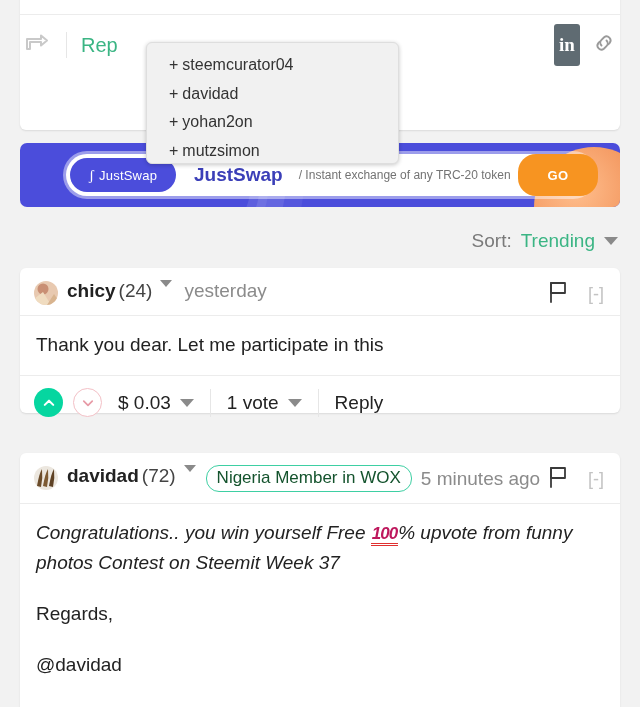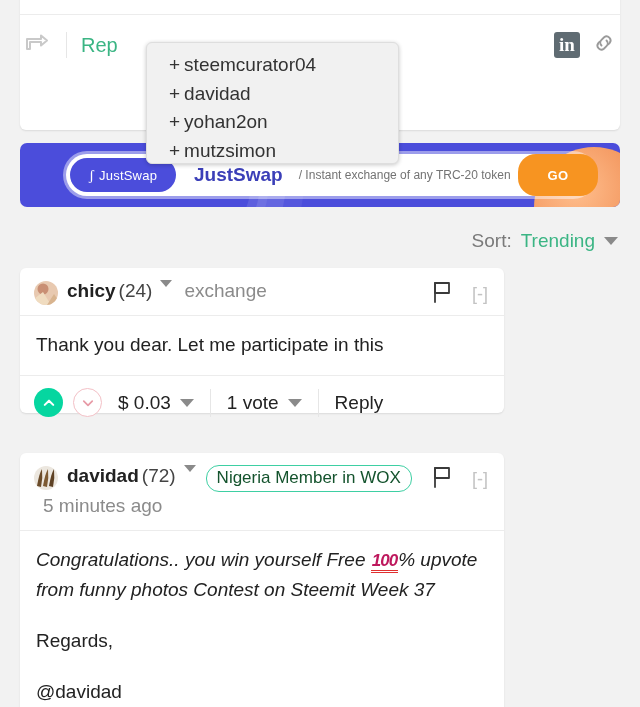--- a/index.html
+++ b/index.html
@@ -49,41 +49,41 @@
 
   .divider-h { height:1px; background:#ececec; margin:0 0; }
 
   .share-row {
     display:flex; align-items:center; height:60px; padding: 0 4px;
   }
   .resteem-icon { margin-right:2px; }
   .sep-v2 { width:1px; height:26px; background:#e6e6e6; margin:0 14px; flex:none; }
   .reply-link { color:#3bb584; font-size:20px; }
   .social-in {
-    width:26px; height:26px; background:#5f6b72; border-radius:3px;
+    width:26px; height:42px; background:#5f6b72; border-radius:3px;
     color:#fff; font-weight:bold; font-size:19px;
     display:flex; align-items:center; justify-content:center;
     font-family:"Liberation Serif", serif;
   }
   .link-icon { margin-left: 12px; }
 
   
   #voters-tooltip {
     position: absolute;
     left: 146px; top: 42px;
     width: 253px; height: 122px;
     background: #f1f1f1;
     border: 1px solid #dedede;
     border-radius: 6px;
     box-shadow: 0 1px 4px rgba(0,0,0,0.22);
     padding: 8px 0 0 22px;
     z-index: 40;
   }
   .voter {
-    font-size: 19px; color: #333; line-height: 28.5px;
+    font-size: 16px; color: #333; line-height: 28.5px;
     white-space: nowrap;
   }
   .voter .plus { margin-right: 4px; }
 
   
   #justswap-banner {
     position: absolute;
     left: 20px; top: 143px;
     width: 600px; height: 64px;
     border-radius: 7px;
@@ -140,21 +140,21 @@
   #sort-row {
     position:absolute; right:22px; top:224px;
     display:flex; align-items:center;
     font-size:19px;
     margin-top:6px;
   }
   .sort-label { color:#7a7a7a; }
   .sort-value { color:#3bb584; margin-left:9px; }
 
   
-  .comment-card { position:absolute; left:20px; width:484px; background:#fff;
+  .comment-card { position:absolute; left:20px; width:600px; background:#fff;
                   border-radius:6px; box-shadow:0 1px 2px rgba(0,0,0,0.10); }
   #comment-chicy { top:268px; height:145px; }
   #comment-davidad { top:453px; height:276px; }
 
   .c-head {
     display:flex; align-items:flex-start;
     padding: 12px 14px 10px 14px;
     flex-wrap: wrap;
     position: relative;
   }
@@ -275,21 +275,21 @@
       <svg width="24" height="24" viewBox="0 0 24 24">
         <rect width="24" height="24" fill="#e8c9b0"></rect>
         <circle cx="9" cy="8" r="5.5" fill="#c98f74"></circle>
         <path d="M0 18 L9 11 L17 24 L0 24 Z" fill="#f0dcc0"></path>
         <path d="M13 24 L20 13 L24 19 L24 24 Z" fill="#d8b48f"></path>
       </svg>
     </span>
     <span class="author">chicy</span>
     <span class="rep">(24)</span>
     <span class="caret-sm"></span>
-    <span class="timestamp">exchange</span>
+    <span class="timestamp">yesterday</span>
     <span class="head-right">
       <span>
         <svg width="20" height="22" viewBox="0 0 20 22">
           <path d="M3 2 V21" stroke="#3a3a3a" stroke-width="1.8" fill="none" stroke-linecap="round"></path>
           <path d="M3 2 H17 V12 H3 Z" fill="none" stroke="#3a3a3a" stroke-width="1.8" stroke-linejoin="round"></path>
         </svg>
       </span>
       <span class="collapse">[-]</span>
     </span>
   </div>

